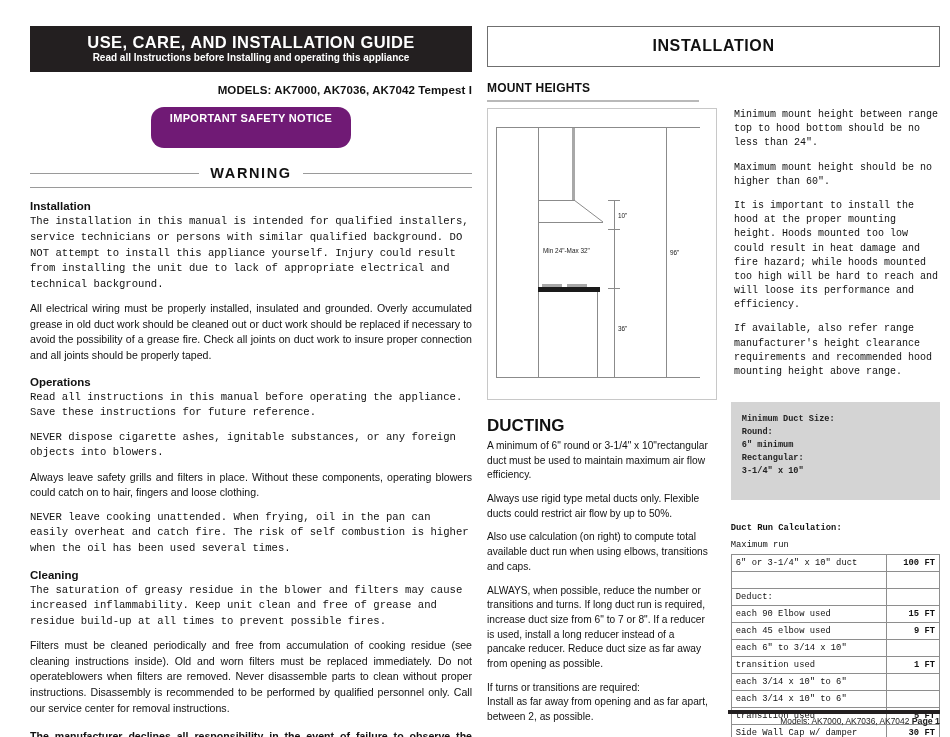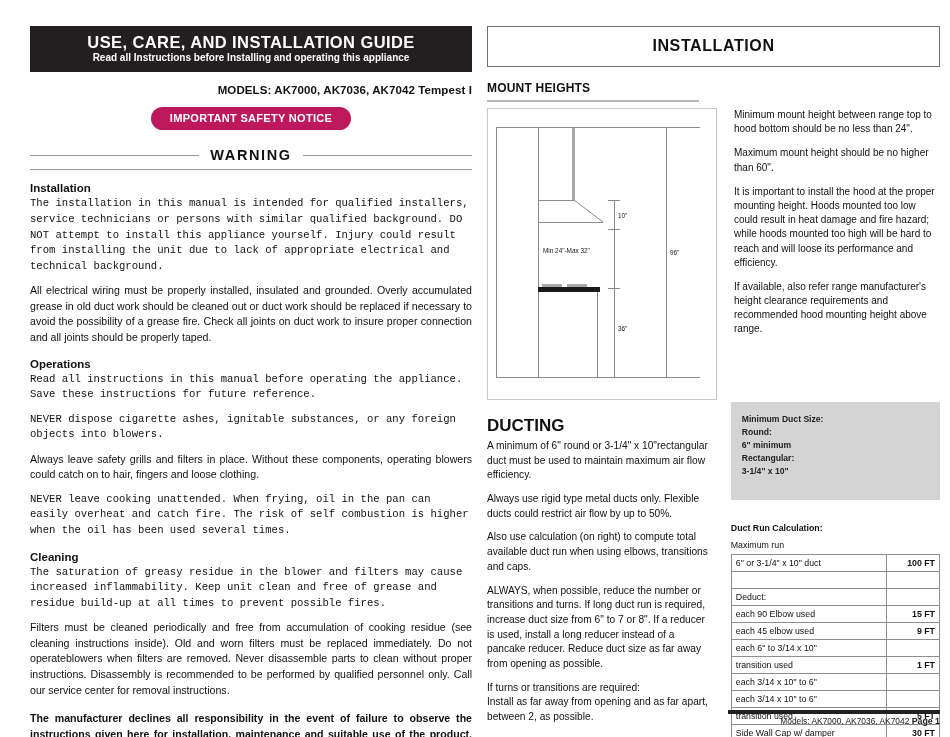--- a/index.html
+++ b/index.html
@@ -13,42 +13,42 @@
   
   .col-left{position:absolute;left:30px;top:22px;width:442px;}
   .col-right{position:absolute;left:487px;top:22px;width:453px;}
 
   
   .blackbar{background:#231f20;color:#fff;padding:7px 6px 8px 6px;text-align:center;}
   .blackbar .t1{font-size:16.5px;font-weight:bold;letter-spacing:0.4px;line-height:1.12;}
   .blackbar .t2{font-size:10px;font-weight:bold;line-height:1.2;margin-top:1px;}
   .models{text-align:right;font-size:11.5px;font-weight:bold;margin-top:12px;letter-spacing:0.1px;}
   .pillwrap{text-align:center;margin-top:11px;}
-  .pill{display:inline-block;background:#be185d;color:#fff;border-radius:13px;
-        padding:5px 19px 6px 19px;font-size:11px;font-weight:bold;letter-spacing:0.3px;}
+  .pill{display:inline-block;background:#701a75;color:#fff;border-radius:13px;
+        padding:5px 19px 24px 19px;font-size:11px;font-weight:bold;letter-spacing:0.3px;}
 
   .warnrow{display:flex;align-items:center;margin-top:17px;}
   .warnrow .ln{flex:1 1 auto;height:1px;background:#9a9a9a;}
   .warnrow .wt{font-size:14.5px;font-weight:bold;letter-spacing:1.6px;padding:0 11px;}
   .hr-thin{height:1px;background:#9a9a9a;margin-top:6px;}
 
   h3.sec{font-size:11.5px;font-weight:bold;margin:12px 0 2px 0;}
   p.body{font-size:10.6px;line-height:1.47;margin:0 0 9px 0;text-align:justify;}
   p.body.nojust{text-align:left;font-family:Liberation Mono, monospace;}
   p.ital{font-size:10.5px;font-style:italic;font-weight:bold;line-height:1.45;margin:14px 0 0 0;}
 
   
   .instbox{border:1px solid #6f6f6f;text-align:center;padding:10px 0 11px 0;}
   .instbox .it{font-size:16px;font-weight:bold;letter-spacing:0.6px;}
   .mh{font-size:12px;font-weight:bold;margin:14px 0 5px 0;letter-spacing:0.2px;}
   .mh-rule{height:2px;background:#b9b9b9;width:212px;}
 
   .rgrid{display:flex;margin-top:6px;}
   .rcolA{width:232px;}
-  .rcolB{width:214px;margin-left:17px;}
+  .rcolB{width:214px;margin-left:17px;font-family:Liberation Mono, monospace;}
 
   
   .diagram{position:relative;width:228px;height:290px;border:1px solid #c8c8c8;background:#fff;}
   .dg-line{position:absolute;background:#8b8b8b;}
   .dg-dark{position:absolute;background:#1a1a1a;}
   .dg-gray{position:absolute;background:#a8a8a8;}
   .dg-lbl{position:absolute;font-size:6.4px;color:#1a1a1a;white-space:nowrap;}
   .dg-tick{position:absolute;background:#8b8b8b;height:1px;}
 
   .rtext p{font-size:10px;line-height:1.42;margin:0 0 10px 0;}

